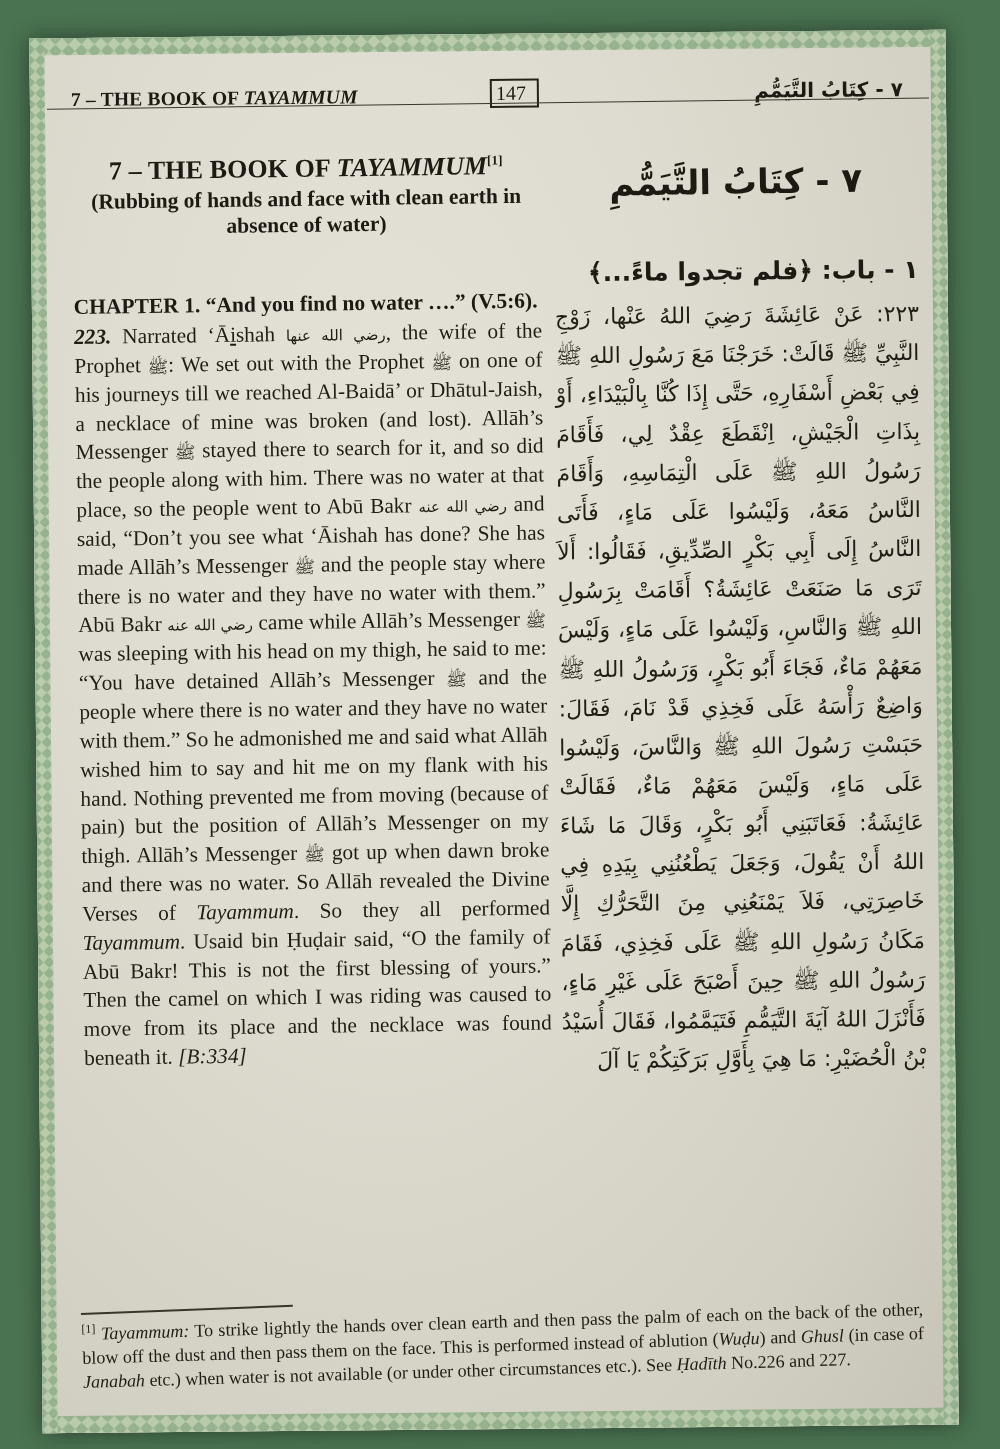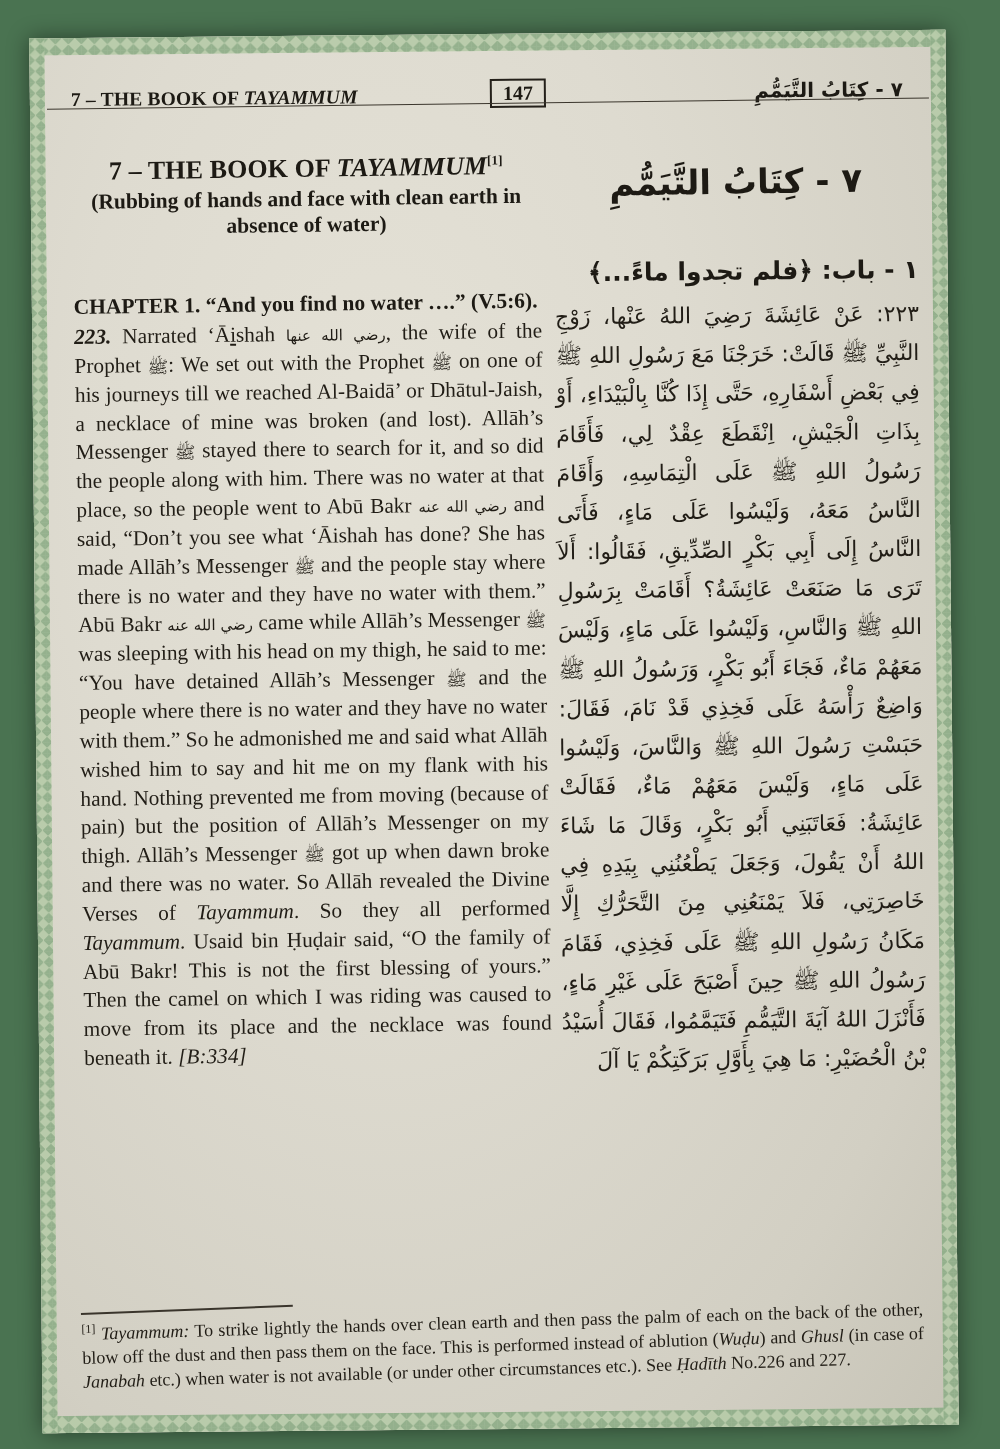--- a/index.html
+++ b/index.html
@@ -55,22 +55,22 @@
   }
   .runhead-en{
     position:absolute;left:4px;top:6px;
     font-size:19.5px;font-weight:bold;letter-spacing:.2px;
     color:#1d1a14;white-space:nowrap;
   }
   .runhead-en .ital{font-style:italic;}
   .pagenum-box{
     position:absolute;left:423px;top:0px;
     border:2.2px solid #24201a;
-    padding:1px 11px 2px 11px;
-    font-size:20px;font-weight:bold;line-height:1.12;
+    padding:1px 11px 2px 4px;
+    font-size:20px;font-weight:normal;line-height:1.12;
     color:#1d1a14;
   }
   .runhead-ar{
     position:absolute;right:6px;top:2px;
     font-size:20px;font-weight:bold;direction:rtl;
     font-family:"DejaVu Sans", sans-serif;
     color:#1d1a14;white-space:nowrap;
   }
   .runhead-rule{
     position:absolute;left:2px;right:2px;top:52px;height:0;

